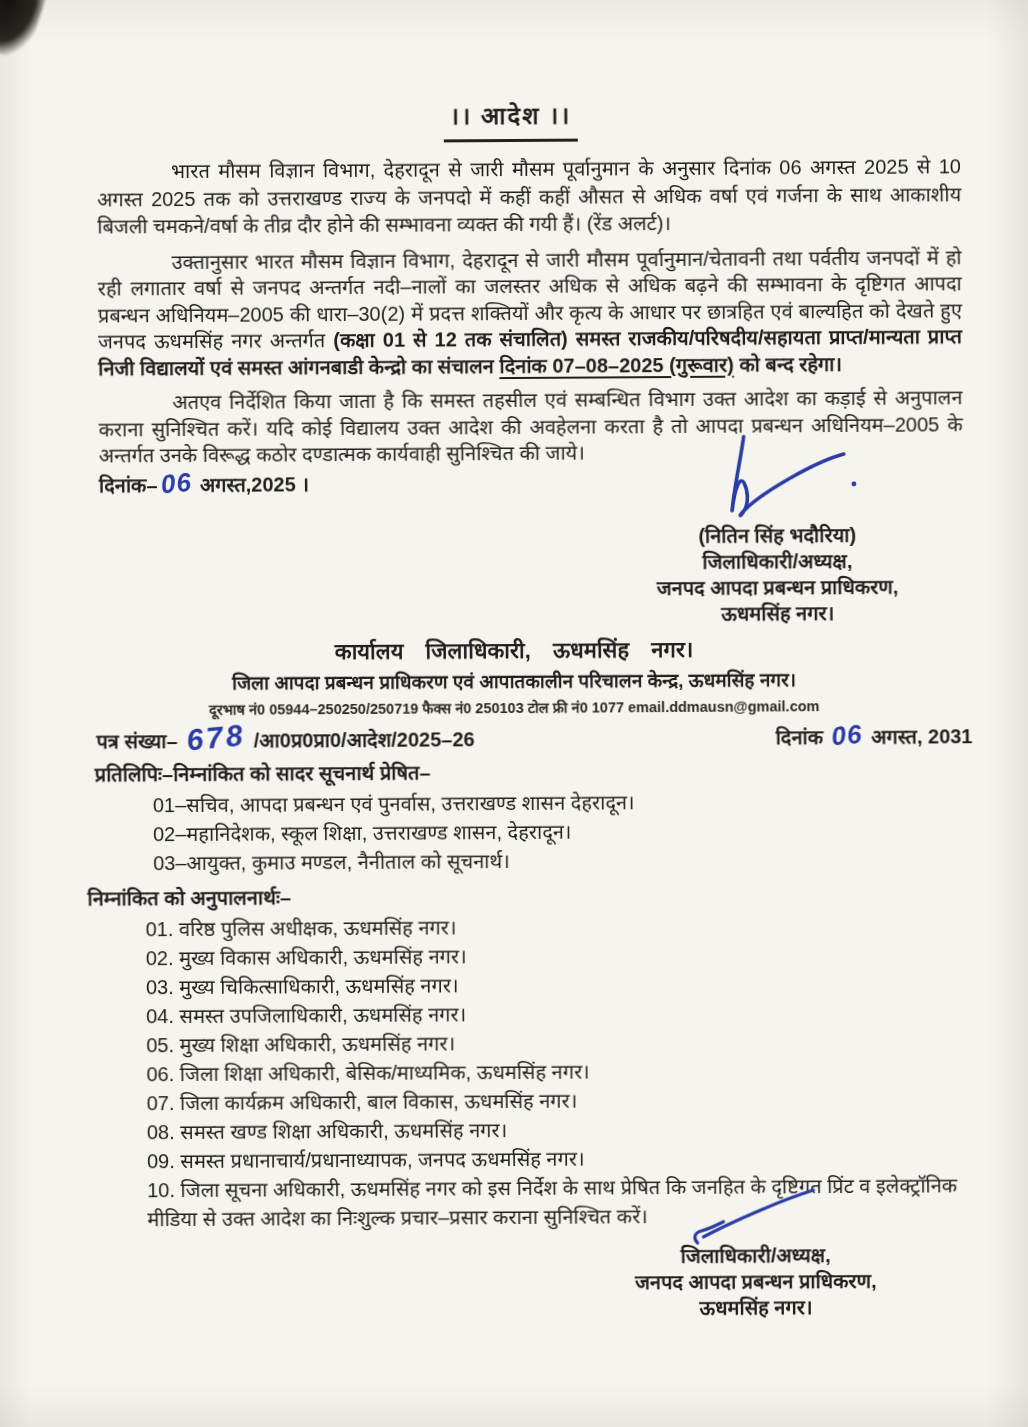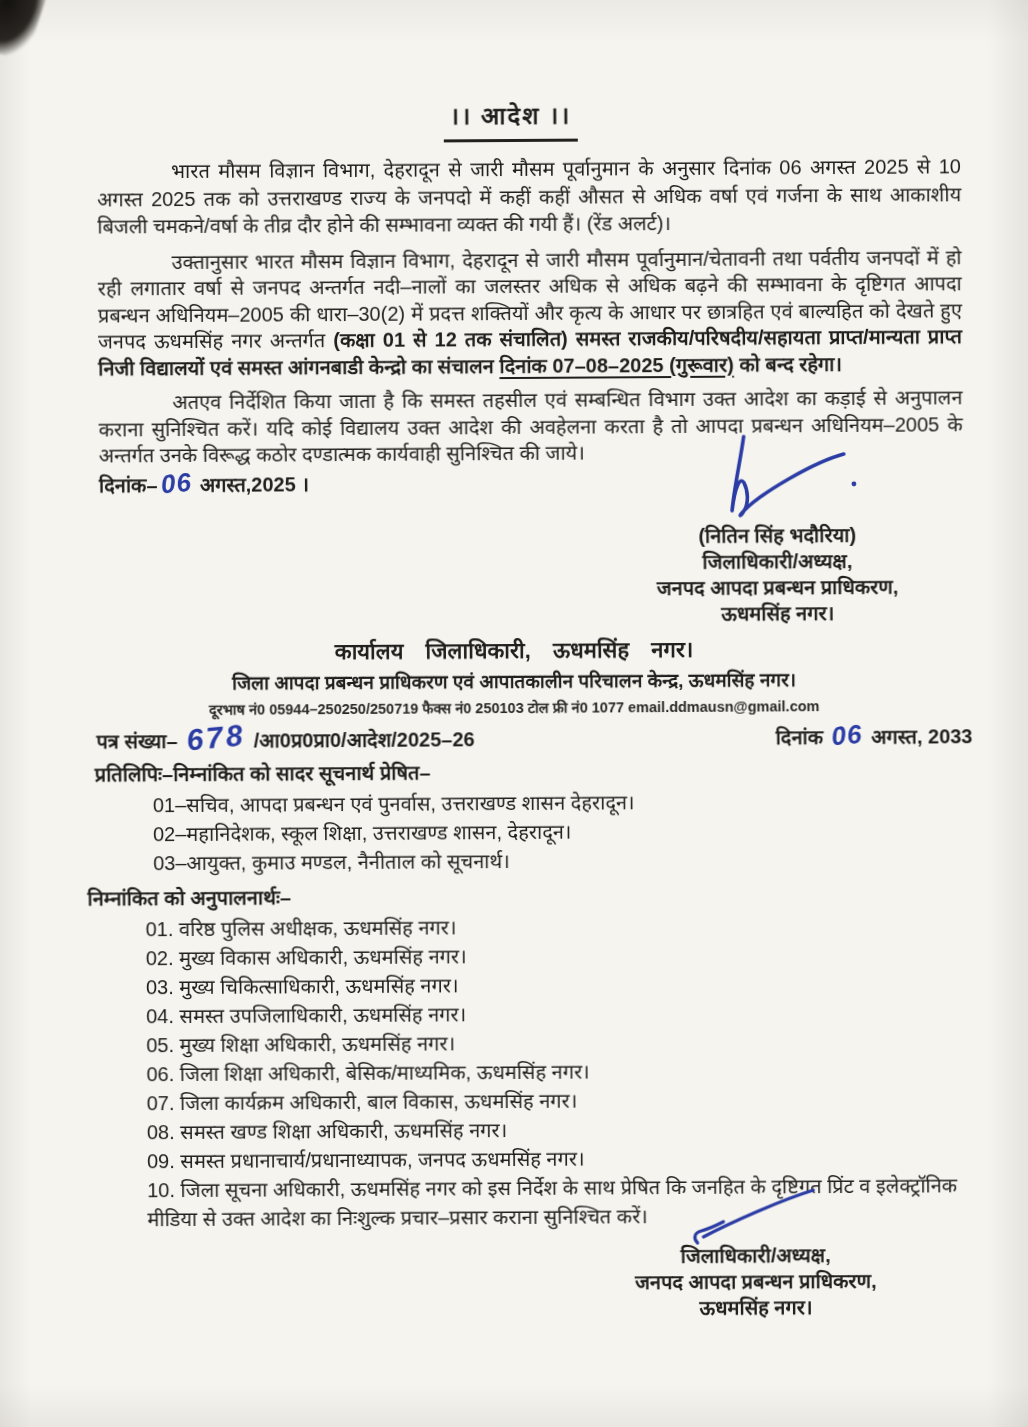--- a/index.html
+++ b/index.html
@@ -109,21 +109,21 @@
     </div>
 
     <div class="office">
       <div class="office-heading">कार्यालय जिलाधिकारी, ऊधमसिंह नगर।</div>
       <div class="office-sub">जिला आपदा प्रबन्धन प्राधिकरण एवं आपातकालीन परिचालन केन्द्र, ऊधमसिंह नगर।</div>
       <div class="office-contact">दूरभाष नं0 05944–250250/250719 फैक्स नं0 250103 टोल फ्री नं0 1077  email.ddmausn@gmail.com</div>
     </div>
 
     <div class="ref-line">
       <div><span>पत्र संख्या–</span> <span class="hand big">678</span> <span>/आ0प्र0प्रा0/आदेश/2025–26</span></div>
-      <div><span>दिनांक</span> <span class="hand med">06</span> <span>अगस्त, 2033</span></div>
+      <div><span>दिनांक</span> <span class="hand med">06</span> <span>अगस्त, 2031</span></div>
     </div>
 
     <div class="copy-heading">प्रतिलिपिः–निम्नांकित को सादर सूचनार्थ प्रेषित–</div>
     <div class="copy-list">
       <div class="copy-item">01–सचिव, आपदा प्रबन्धन एवं पुनर्वास, उत्तराखण्ड शासन देहरादून।</div>
       <div class="copy-item">02–महानिदेशक, स्कूल शिक्षा, उत्तराखण्ड शासन, देहरादून।</div>
       <div class="copy-item">03–आयुक्त, कुमाउ मण्डल, नैनीताल को सूचनार्थ।</div>
     </div>
 
     <div class="comp-heading">निम्नांकित को अनुपालनार्थः–</div>

